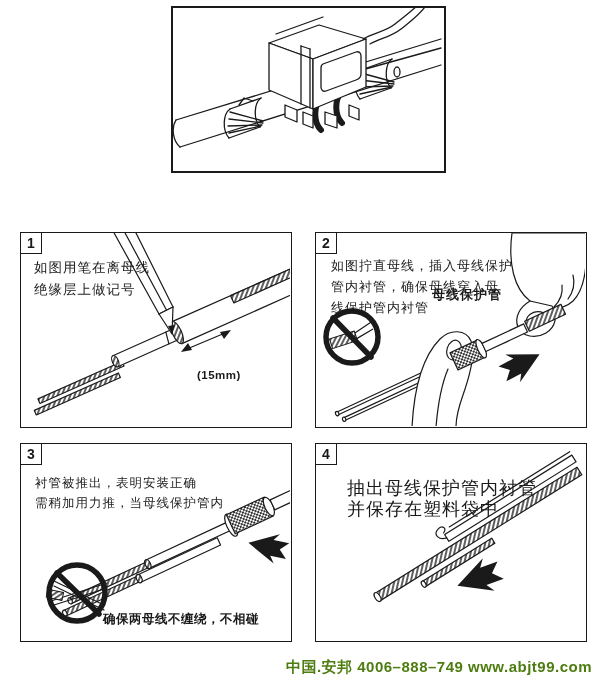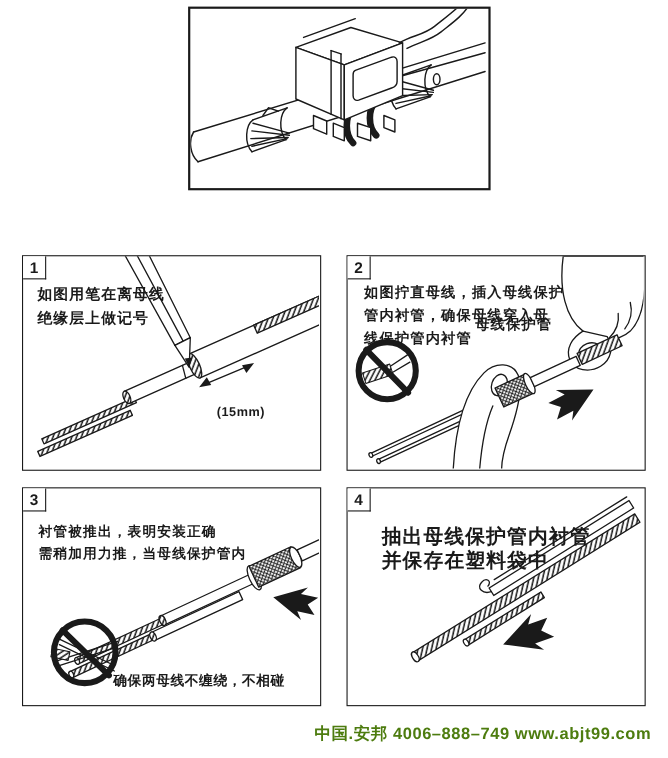--- a/index.html
+++ b/index.html
@@ -19,21 +19,21 @@
   #panel-3{left:20px;top:443px;width:272px;height:199px;}
   #panel-4{left:315px;top:443px;width:272px;height:199px;}
   .panel svg,.figure-box svg{position:absolute;left:0;top:0;}
   .step-num{
     position:absolute;left:0;top:0;width:20px;height:20px;background:#fff;
     border-right:1.6px solid #1a1a1a;border-bottom:1.6px solid #1a1a1a;
     display:flex;align-items:center;justify-content:center;
     font-size:14px;font-weight:600;z-index:3;
   }
   .step-text{
-    position:absolute;z-index:2;font-weight:700;letter-spacing:1px;
+    position:absolute;z-index:2;font-weight:400;letter-spacing:1px;
   }
   .t1{left:13px;top:24px;font-size:13.5px;line-height:22px;}
   .t2{left:15px;top:22px;font-size:13px;line-height:21px;}
   .t3{left:14px;top:29px;font-size:12.5px;line-height:20px;}
   .t4{left:31px;top:34px;font-size:18px;line-height:21px;}
   .inline-label{
     position:absolute;z-index:2;font-weight:700;text-align:right;
   }
   #dim-label{left:160px;top:136px;font-size:11.5px;font-weight:700;letter-spacing:0.5px;margin-left:16px;}
   #tube-label{left:116px;top:53px;font-size:13px;letter-spacing:1px;}

